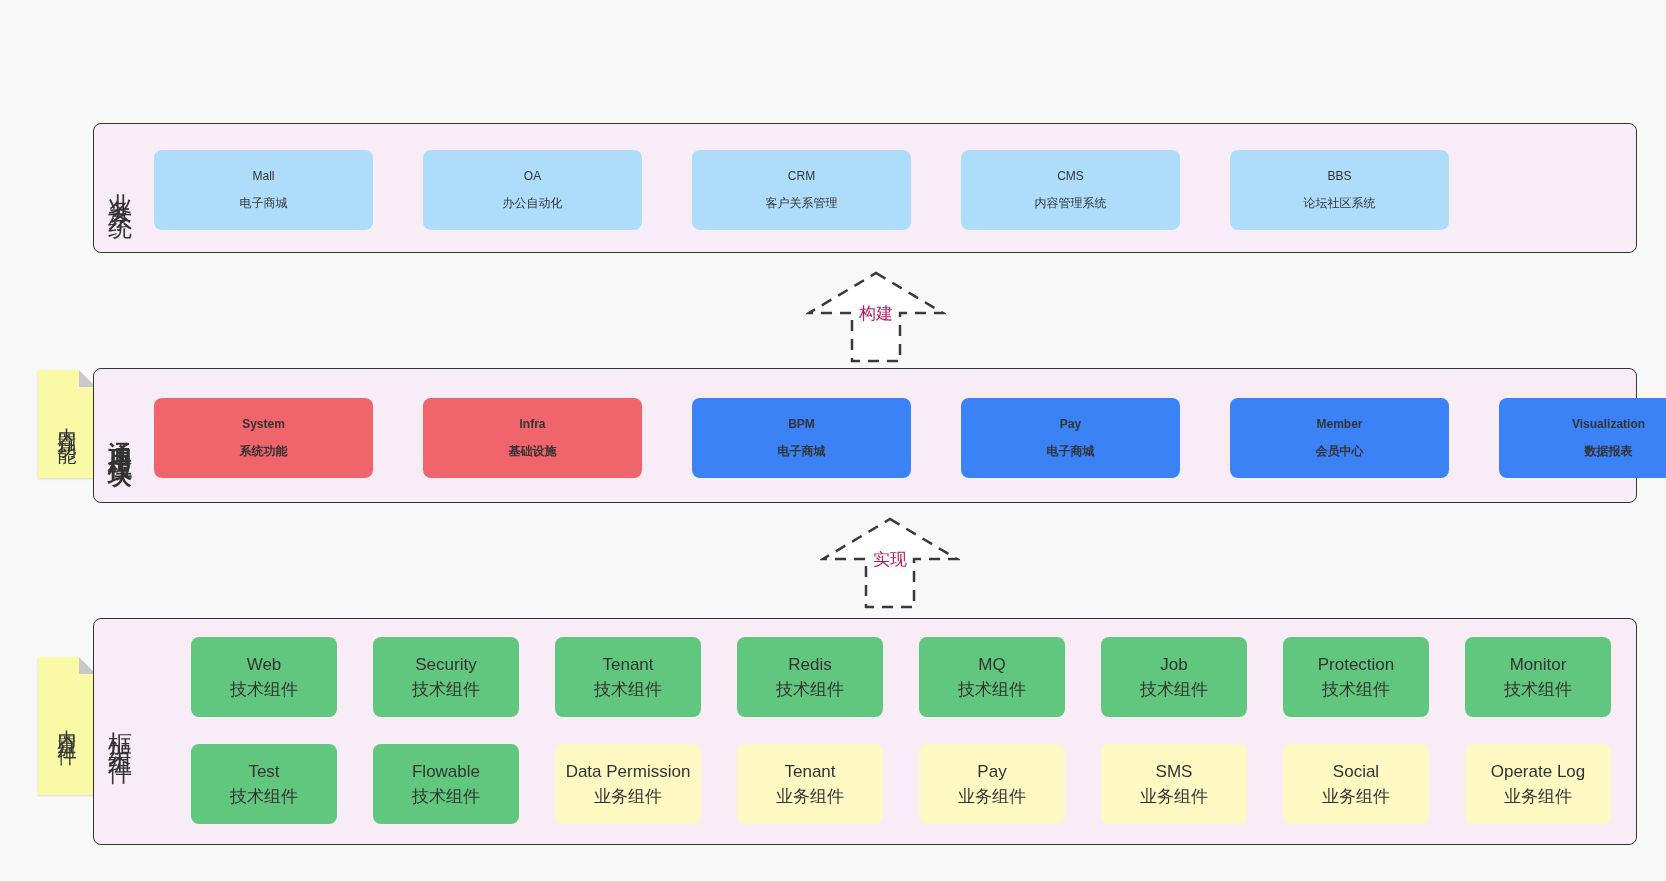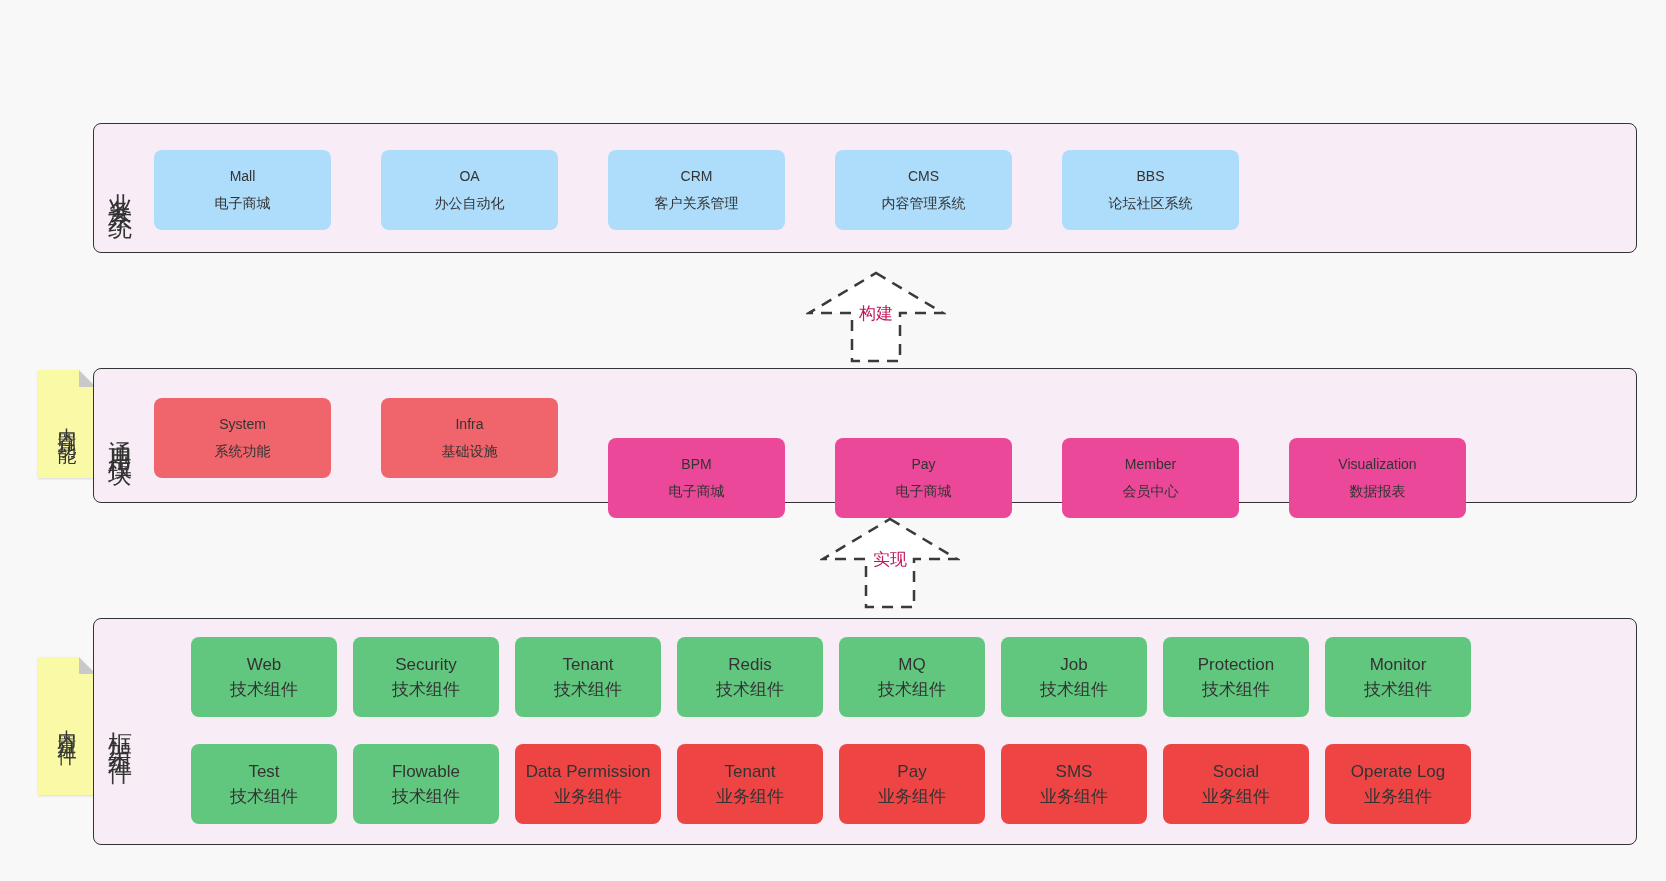--- a/index.html
+++ b/index.html
@@ -8,49 +8,49 @@
 
   .stage { position: relative; width: 1666px; height: 881px; background: #f8f8f8; overflow: hidden; }
 
   
   .band {
     position: absolute; left: 93px; width: 1544px;
     background: #f8edf6; border: 1.5px solid #333; border-radius: 8px;
     z-index: 2;
   }
   .band-1 { top: 123px; height: 130px; }
-  .band-2 { top: 368px; height: 135px; }
+  .band-2 { top: 368px; height: 135px; font-weight: bold; }
   .band-3 { top: 618px; height: 227px; }
 
   .vlabel {
     position: absolute; left: 8px; top: 0; bottom: 0;
     display: flex; align-items: center; justify-content: center;
     writing-mode: vertical-lr; text-orientation: upright;
     font-size: 24px; letter-spacing: 7px; color: #333; width: 36px;
   }
   .band-3 .vlabel { letter-spacing: 10px; }
 
   .boxes { position: absolute; left: 60px; display: flex; gap: 50px; }
   .band-1 .boxes { top: 26px; }
   .band-2 .boxes { top: 29px; }
   .rows { position: absolute; left: 60px; top: 18px; display: flex; flex-direction: column; gap: 27px; }
-  .rows .boxes { position: static; gap: 16px; padding-left: 37px; }
+  .rows .boxes { position: static; gap: 36px; padding-left: 37px; }
 
   .box {
-    width: 177px; height: 80px; border-radius: 8px;
+    width: 219px; height: 80px; border-radius: 8px;
     display: flex; flex-direction: column; align-items: center; justify-content: center;
-    text-align: center; font-size: 14px; line-height: 27px; color: #333;
+    text-align: center; font-size: 12px; line-height: 27px; color: #333;
   }
   .band-3 .box { width: 146px; height: 80px; font-size: 17px; line-height: 25px; }
 
   .box.blue  { background: #aeddfb; }
   .box.red   { background: #f0646b; }
-  .box.pink  { background: #ec4899; margin-top: 40px; }
+  .box.pink  { background: #3b82f6; }
   .box.green { background: #62c77e; }
-  .box.lightgreen { background: #ef4444; }
+  .box.lightgreen { background: #fef9c3; }
 
   
   .sticky {
     position: absolute; left: 38px; width: 58px; background: #f9f9a6;
     display: flex; align-items: center; justify-content: center;
     z-index: 1; box-shadow: 0 1px 2px rgba(0,0,0,.12);
   }
   .sticky-1 { top: 370px; height: 108px; }
   .sticky-2 { top: 657px; height: 138px; }
   .sticky .vtext {

